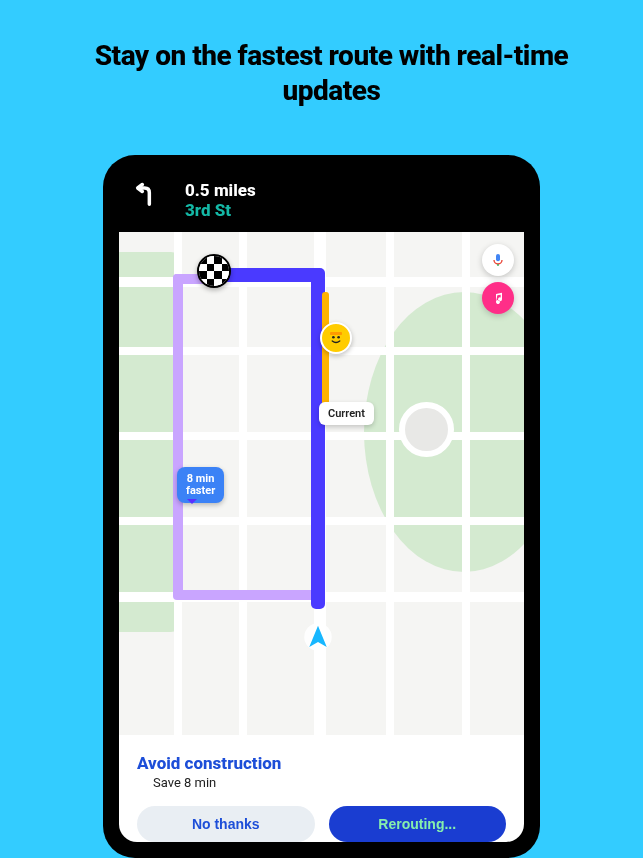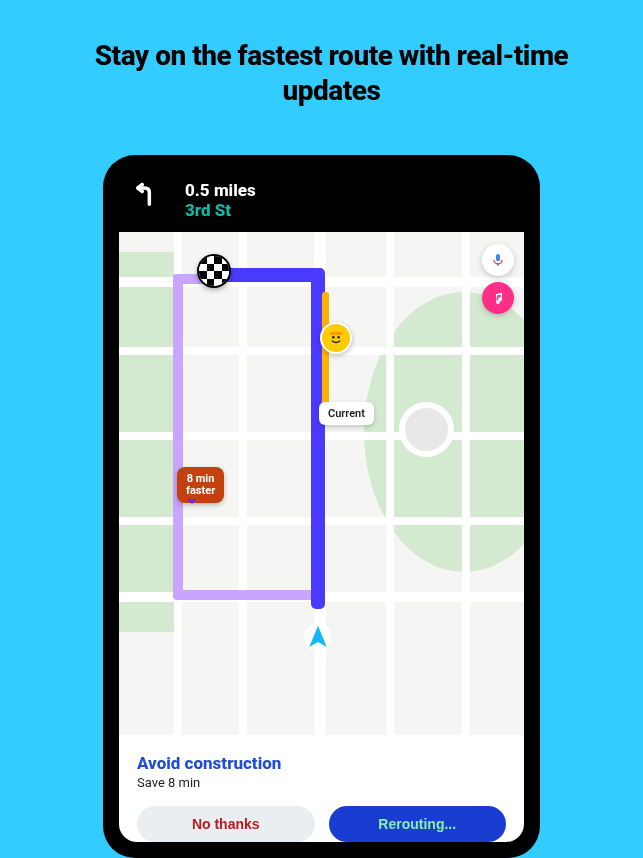--- a/index.html
+++ b/index.html
@@ -152,21 +152,21 @@
       font-weight: 600;
       padding: 5px 9px;
       border-radius: 6px;
       box-shadow: 0 2px 5px rgba(0,0,0,0.2);
       margin-left: 28px;
     }
 
     .faster-bubble {
       position: absolute;
       left: 58px; top: 235px;
-      background: #c2410c;
+      background: #3b82f6;
       color: #fff;
       font-size: 11px;
       font-weight: 700;
       padding: 6px 9px;
       border-radius: 8px;
       line-height: 1.1;
       text-align: center;
       box-shadow: 0 2px 5px rgba(0,0,0,0.25);
     }
     .faster-bubble::after {
@@ -194,33 +194,33 @@
       display:flex; align-items:center; justify-content:center;
     }
     .mic-btn { top: 12px; }
     .music-btn { top: 50px; background: #ff2e88; color:#fff; }
 
     .bottom-card {
       background: #fff;
       padding: 18px 18px 0;
     }
     .card-title { font-size: 17px; font-weight: 800; color: #1d4ed8; margin-bottom: 2px; }
-    .card-sub { font-size: 13px; color: #222; margin-bottom: 16px; }
+    .card-sub { font-size: 13px; color: #222; margin-bottom: 16px; margin-left: 16px; }
     .btn-row { display:flex; gap: 14px; }
     .btn {
       flex:1;
       padding: 10px 0;
       border-radius: 999px;
       font-size: 14px;
       font-weight: 700;
       text-align: center;
       border:none;
       cursor:pointer;
     }
-    .btn-secondary { background: #e9eef3; color: #b91c1c; }
+    .btn-secondary { background: #e9eef3; color: #1d4ed8; }
     .btn-primary { background: #1a3dd1; color: #86efac; }
   </style>
 </head>
 <body>
 
 <div class="headline">Stay on the fastest route with real-time updates</div>
 
 <div class="device">
   <div class="screen">
 

